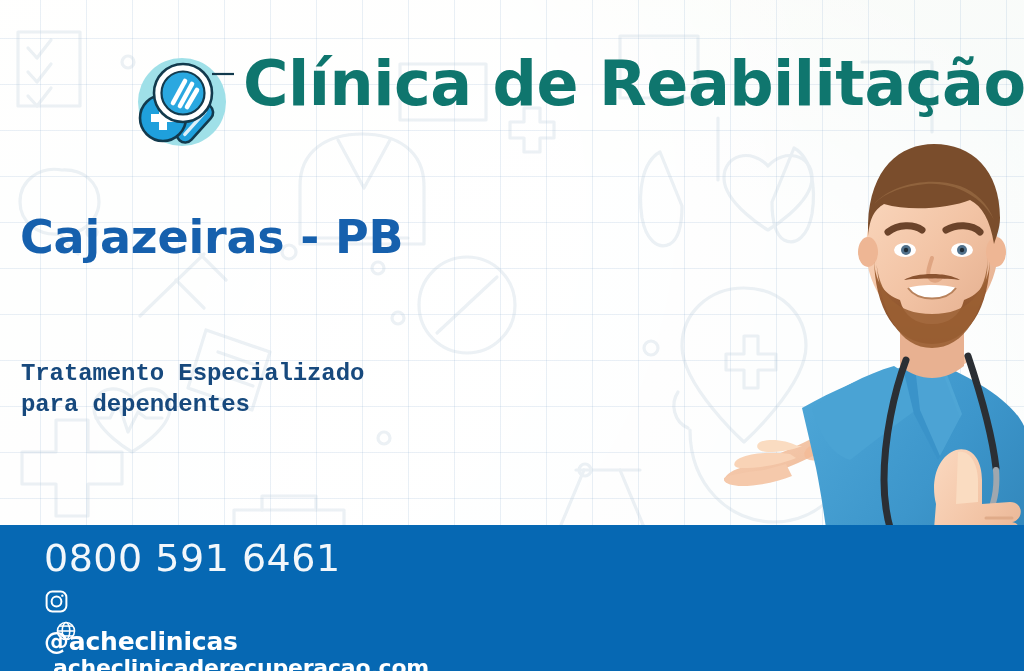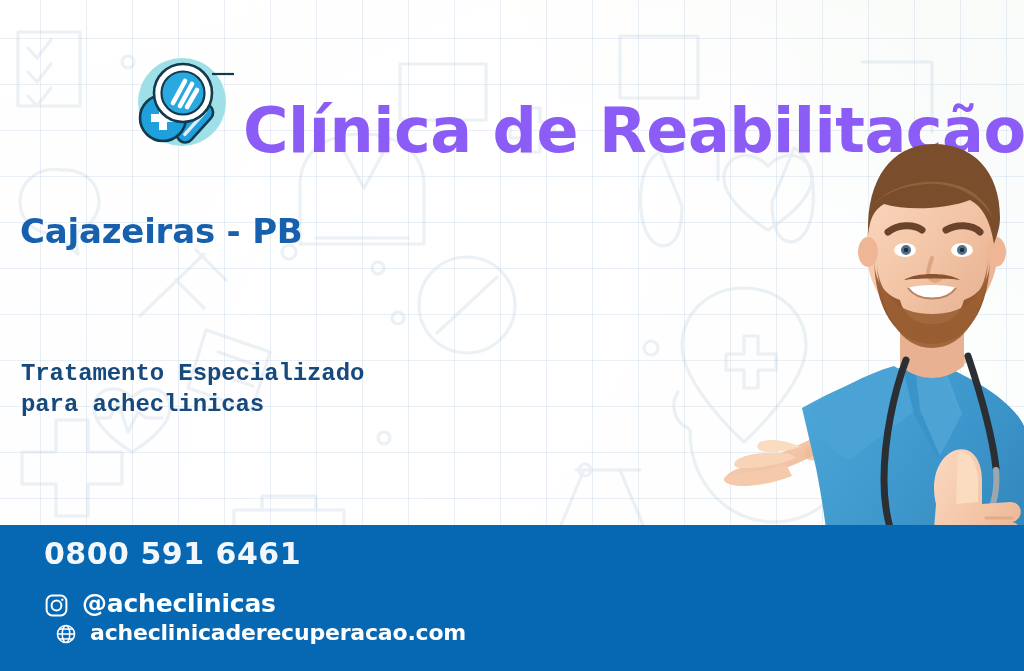--- a/index.html
+++ b/index.html
@@ -35,27 +35,26 @@
   
   .logo{
     position:absolute;left:126px;top:52px;width:108px;height:102px;
   }
   .logo svg{width:100%;height:100%;display:block;}
 
   
   .title{
     position:absolute;left:243px;top:53px;
     font-size:62px;line-height:1;font-weight:700;letter-spacing:-.5px;
-    color:#8b5cf6;white-space:nowrap;
+    color:#0f766e;white-space:nowrap;
     font-family:"DejaVu Sans", sans-serif;
-    margin-top:47px;
   }
   .city{
     position:absolute;left:20px;top:214px;
-    font-size:34px;line-height:1;font-weight:700;letter-spacing:-.2px;
+    font-size:46px;line-height:1;font-weight:700;letter-spacing:-.2px;
     color:#1660ad;white-space:nowrap;
   }
   .tagline{
     position:absolute;left:21px;top:358px;
     font-size:24px;line-height:31px;font-weight:700;
     color:#17497d;letter-spacing:-.1px;
   }
   .tagline span{display:block;font-family:Liberation Mono, monospace;}
 
   
@@ -65,26 +64,26 @@
   }
   .doctor svg{display:block;width:300px;height:563px;}
 
   
   .footer{
     position:absolute;left:0;bottom:0;width:1024px;height:146px;
     background:#0668b3;
   }
   .phone{
     position:absolute;left:44px;top:539px;
-    font-size:30px;line-height:1;font-weight:700;color:#f2f7fb;
+    font-size:38px;line-height:1;font-weight:400;color:#f2f7fb;
     letter-spacing:.5px;white-space:nowrap;
   }
   .contact-row{
-    position:absolute;display:flex;align-items:flex-end;gap:13px;
-    color:#ffffff;white-space:nowrap;
+    position:absolute;display:flex;align-items:flex-start;gap:13px;
+    color:#ffffff;white-space:nowrap;flex-direction:column;
   }
   .contact-row.insta{left:44px;top:589px;}
   .contact-row.web{left:53px;top:620px;}
   .contact-row .ico{
     width:25px;height:25px;flex:0 0 25px;display:block;
   }
   .contact-row.web .ico{width:22px;height:22px;flex:0 0 22px;margin-left:2px;}
   .contact-row .txt{font-size:25px;font-weight:700;letter-spacing:-.2px;}
   .contact-row.web .txt{font-size:22px;font-weight:700;}
 </style>
@@ -197,21 +196,21 @@
         <line x1="61" y1="55" x2="71" y2="38"></line>
       </g>
       <line x1="86" y1="22" x2="108" y2="22" stroke="#123a4d" stroke-width="2.2"></line>
     </svg>
   </div>
 
   <div class="title">Clínica de Reabilitação</div>
   <div class="city">Cajazeiras - PB</div>
   <div class="tagline">
     <span>Tratamento Especializado</span>
-    <span>para acheclinicas</span>
+    <span>para dependentes</span>
   </div>
 
   <div class="doctor">
     <svg viewBox="0 0 300 563" xmlns="http://www.w3.org/2000/svg">
       <defs>
         <linearGradient id="skin" x1="0" y1="0" x2="1" y2="1">
           <stop offset="0%" stop-color="#fbd9c0"></stop>
           <stop offset="55%" stop-color="#f2c3a4"></stop>
           <stop offset="100%" stop-color="#e3ad8d"></stop>
         </linearGradient>

